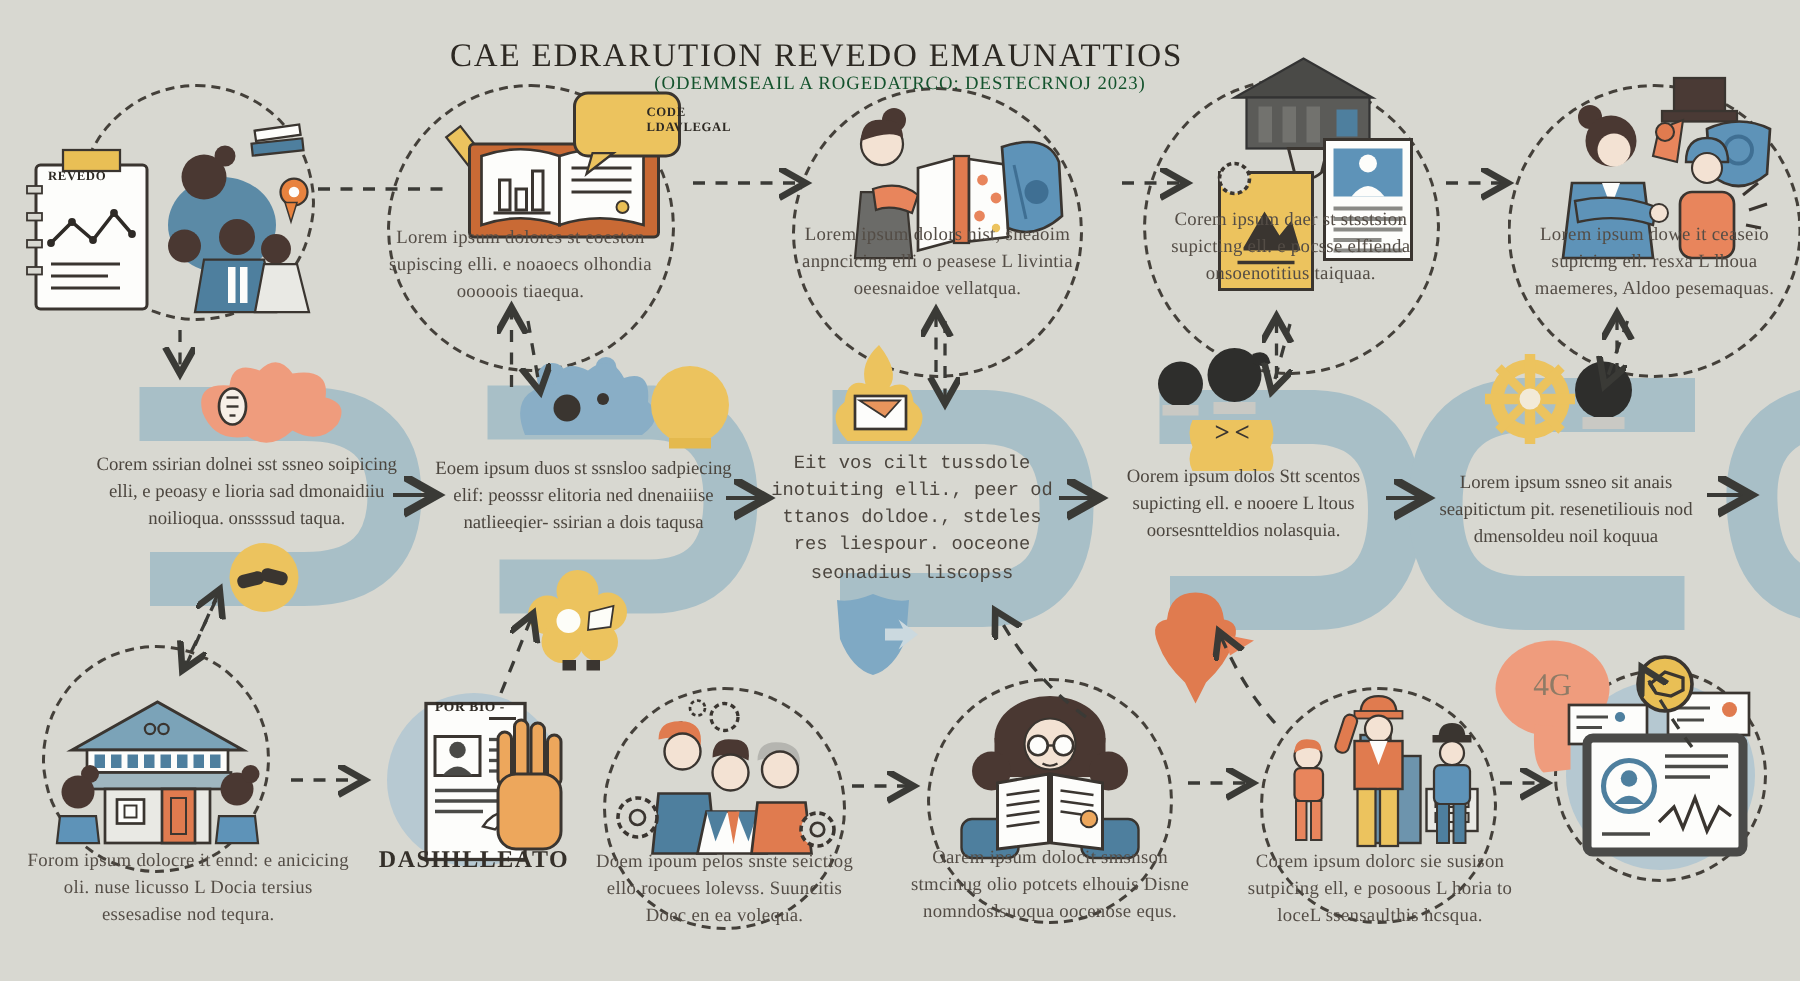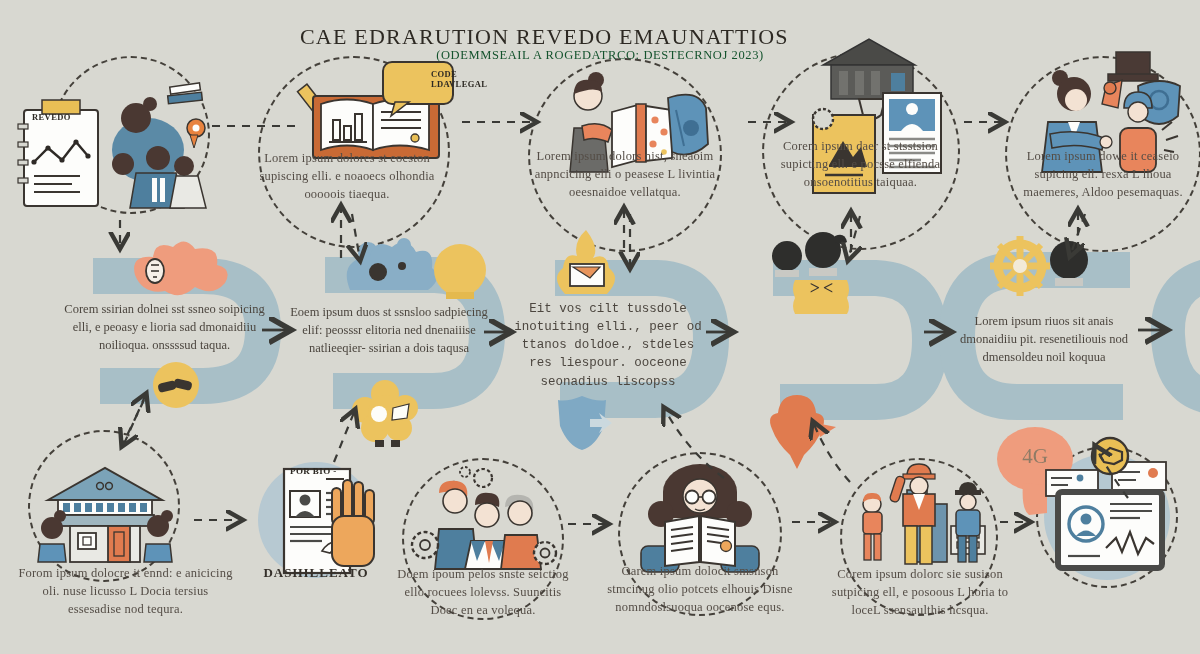--- a/index.html
+++ b/index.html
@@ -6,21 +6,21 @@
   body{background:#b9b9b2;font-family:"Liberation Serif",serif;}
   #canvas{position:relative;width:1200px;height:654px;background:#d8d8d1;overflow:hidden;margin:0 auto;}
   .abs{position:absolute;}
   .dashcircle{border:2.3px dashed #44403a;border-radius:50%;box-sizing:border-box;background:transparent;}
   .blob{border-radius:50%;}
   .cap{font-size:12.5px;line-height:1.42;color:#544d46;text-align:center;letter-spacing:.2px;}
   .midtext{font-size:12.5px;line-height:1.45;color:#4c463f;text-align:center;}
   .title{font-size:22px;font-weight:normal;color:#2d2923;letter-spacing:1.2px;text-align:left;white-space:nowrap;}
   .subtitle{font-size:12.5px;color:#14532d;letter-spacing:.6px;text-align:center;white-space:nowrap;}
   .tinylabel{font-size:8.5px;font-weight:bold;color:#2d2923;letter-spacing:.4px;line-height:1.15;}
-  .bigcap{font-size:13px;font-weight:bold;color:#35302a;letter-spacing:1px;text-align:center;}
+  .bigcap{font-size:16px;font-weight:bold;color:#35302a;letter-spacing:1px;text-align:center;}
   svg{display:block;overflow:visible;}
 </style>
 </head>
 <body>
 
 <div id="canvas">
 
   <svg class="abs" style="left:55px;top:248px;z-index:1;" width="225" height="165" viewBox="0 0 225 165">
     <path d="M 38 28 H 148 Q 208 28 208 82 Q 208 138 148 138 H 45" fill="none" stroke="#a8bfc7" stroke-width="36"></path>
   </svg>
@@ -264,37 +264,38 @@
     <path d="M70,8 Q80,4 82,14 Q76,18 70,14 Z" fill="#2e2e2c"></path>
     <rect x="10" y="42" width="24" height="7" fill="#c9c9c4"></rect>
     <rect x="44" y="40" width="28" height="8" fill="#c9c9c4"></rect>
     <path d="M30,52 H82 Q86,62 82,70 Q86,80 82,86 H30 Q26,78 30,70 Q26,60 30,52 Z" fill="#ecc35e"></path>
   </svg>
   <div class="abs" style="left:800px;top:278px;width:46px;z-index:5;font-size:18px;font-weight:bold;color:#3a3530;text-align:center;letter-spacing:3px;">&gt;&lt;</div>
   <svg class="abs" style="left:762px;top:385px;z-index:4;" width="78" height="90" viewBox="0 0 78 90">
     <path d="M35,10 Q52,10 54,28 Q66,30 60,44 Q55,58 42,70 L35,84 L28,70 Q15,58 10,44 Q4,30 16,28 Q18,10 35,10 Z" fill="#e07b4f"></path>
     <polygon points="54,38 74,42 58,52" fill="#e8855c"></polygon>
   </svg>
+  <div class="abs midtext" style="left:730px;top:308px;width:198px;z-index:5;">Oorem ipsum dolos Stt scentos supicting ell. e nooere L ltous oorsesntteldios nolasquia.</div>
 
   <svg class="abs" style="left:985px;top:228px;z-index:4;" width="115" height="78" viewBox="0 0 115 78">
     <circle cx="35" cy="38" r="22" fill="none" stroke="#ecc35e" stroke-width="9"></circle>
     <line x1="35" y1="8" x2="35" y2="68" stroke="#ecc35e" stroke-width="7"></line>
     <line x1="5" y1="38" x2="65" y2="38" stroke="#ecc35e" stroke-width="7"></line>
     <line x1="14" y1="17" x2="56" y2="59" stroke="#ecc35e" stroke-width="6"></line>
     <line x1="56" y1="17" x2="14" y2="59" stroke="#ecc35e" stroke-width="6"></line>
     <circle cx="35" cy="38" r="7" fill="#f2ead8"></circle>
     <circle cx="84" cy="32" r="19" fill="#2e2e2c"></circle>
     <rect x="70" y="50" width="28" height="8" fill="#c9c9c4"></rect>
   </svg>
   <svg class="abs" style="left:995px;top:425px;z-index:4;" width="84" height="90" viewBox="0 0 84 90">
     <ellipse cx="40" cy="34" rx="38" ry="32" fill="#ef9c7d"></ellipse>
     <path d="M28,58 Q26,84 34,90 L52,88 Q52,70 52,60 Z" fill="#ef9c7d"></path>
   </svg>
   <div class="abs" style="left:1010px;top:444px;width:50px;z-index:5;font-size:21px;color:#8f7b66;text-align:center;font-family:'Liberation Serif',serif;">4G</div>
-  <div class="abs midtext" style="left:945px;top:312px;width:198px;z-index:5;">Lorem ipsum riuos sit anais dmonaidiiu pit. resenetiliouis nod dmensoldeu noil koquua</div>
+  <div class="abs midtext" style="left:945px;top:312px;width:198px;z-index:5;">Lorem ipsum ssneo sit anais seapitictum pit. resenetiliouis nod dmensoldeu noil koquua</div>
 
   <div class="abs dashcircle" style="left:28px;top:430px;width:152px;height:152px;z-index:2;"></div>
   <svg class="abs" style="left:30px;top:460px;z-index:4;" width="150" height="102" viewBox="0 0 150 102">
     <polygon points="18,40 75,8 132,40" fill="#7ba3b8" stroke="#3a3530" stroke-width="2"></polygon>
     <circle cx="70" cy="26" r="3.4" fill="none" stroke="#3a3530" stroke-width="1.5"></circle>
     <circle cx="79" cy="26" r="3.4" fill="none" stroke="#3a3530" stroke-width="1.5"></circle>
     <rect x="28" y="40" width="94" height="15" fill="#fdfdfb" stroke="#3a3530" stroke-width="1.8"></rect>
     <g fill="#4e7f9e">
         <rect x="33" y="43" width="7" height="9"></rect>
         <rect x="44" y="43" width="7" height="9"></rect>

